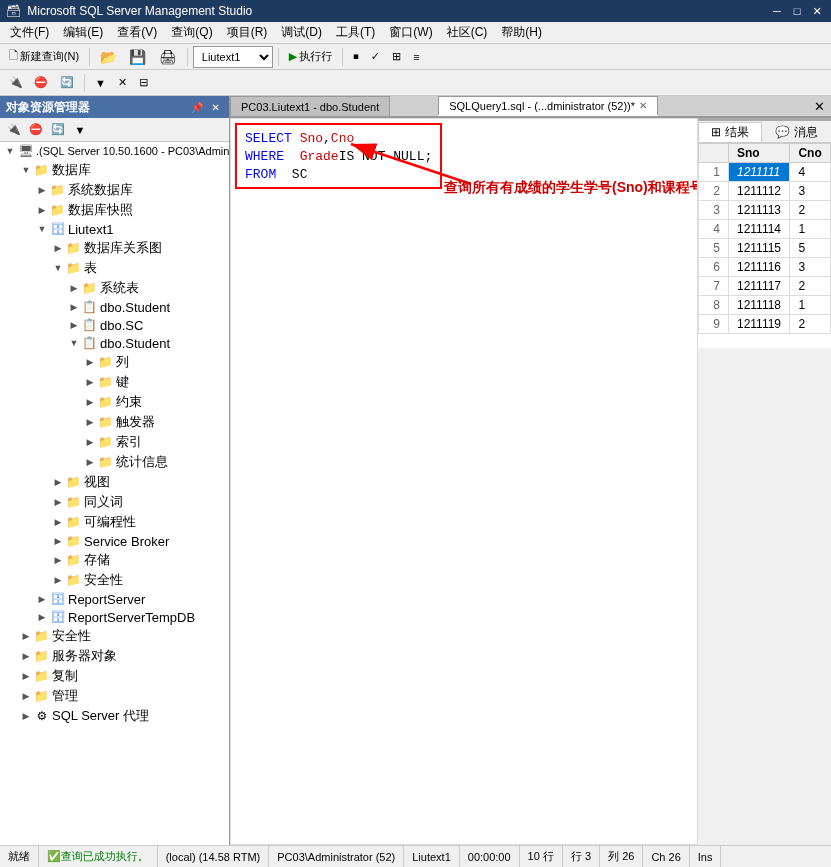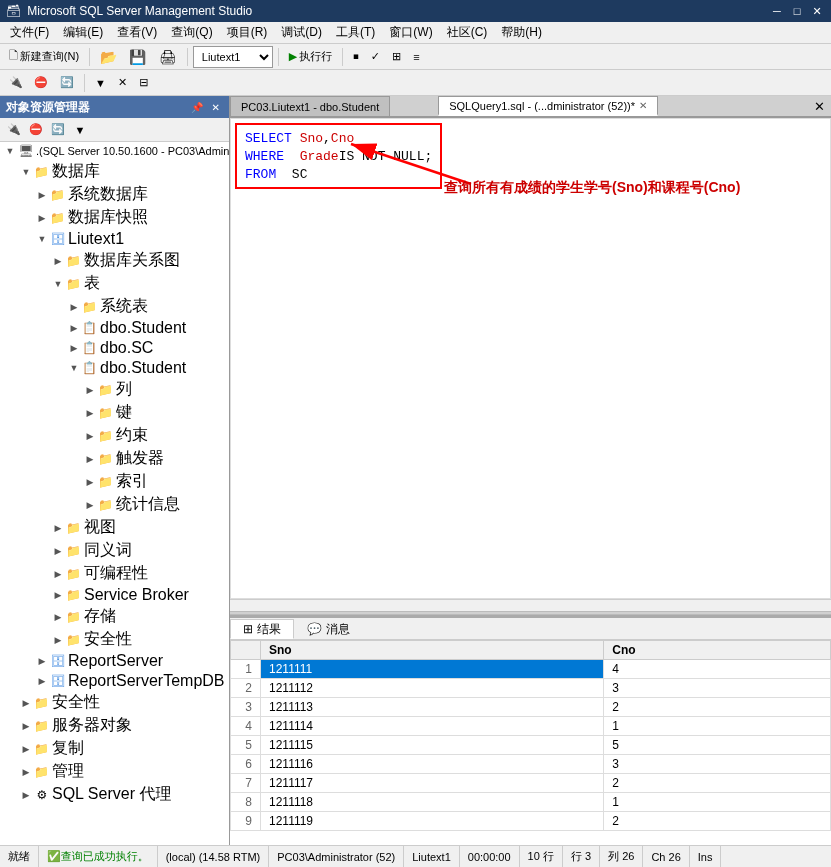--- a/index.html
+++ b/index.html
@@ -135,21 +135,21 @@
     .tree-item .expand-icon {
       width: 16px; height: 16px;
       display: inline-flex; align-items: center; justify-content: center;
       font-size: 9px; color: #555; flex-shrink: 0;
     }
     .tree-item .item-icon {
       width: 16px; height: 16px;
       display: inline-flex; align-items: center; justify-content: center;
       margin-right: 2px; flex-shrink: 0;
     }
-    .tree-item .item-label { font-size: 16px; }
+    .tree-item .item-label { font-size: 13px; }
     .folder-icon { color: #f5c518; font-size: 12px; }
     .db-icon { color: #4a90e2; font-size: 12px; }
     .server-icon { color: #555; }
 
     
     .right-panel {
       flex: 1;
       display: flex;
       flex-direction: column;
       background: #f0f0f0;
@@ -239,21 +239,21 @@
       border: 1px solid #ccc;
       padding: 2px 8px;
       text-align: left;
       font-weight: bold;
     }
     .results-table td {
       border: 1px solid #ddd;
       padding: 2px 8px;
     }
     .row-num { color: #666; text-align: right; }
-    .highlight-cell { background: #0078d4 !important; color: white; }
+    .highlight-cell { background: #0078d4 !important; color: white; font-style: italic; }
 
     
     .status-bar {
       height: 22px;
       background: #f0f0f0;
       border-top: 1px solid #ccc;
       display: flex;
       align-items: center;
       font-size: 11px;
       gap: 0;
@@ -279,21 +279,21 @@
       height: 4px;
       background: #d0d0d0;
       cursor: ns-resize;
       border-top: 1px solid #bbb;
       border-bottom: 1px solid #bbb;
     }
 
     .editor-wrapper {
       flex: 1;
       display: flex;
-      flex-direction: column;
+      flex-direction: row;
       overflow: hidden;
     }
   </style>
 </head>
 <body>
 
 <div class="title-bar">
   <div class="title-bar-left">
     <span>🗃</span>
     <span>Microsoft SQL Server Management Studio</span>

